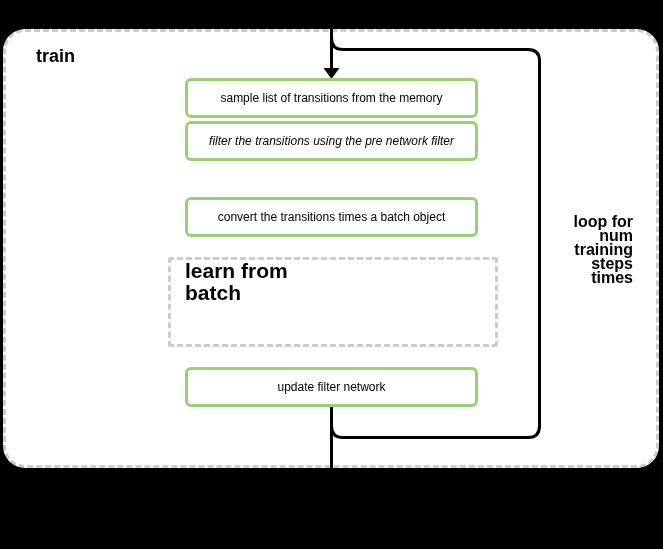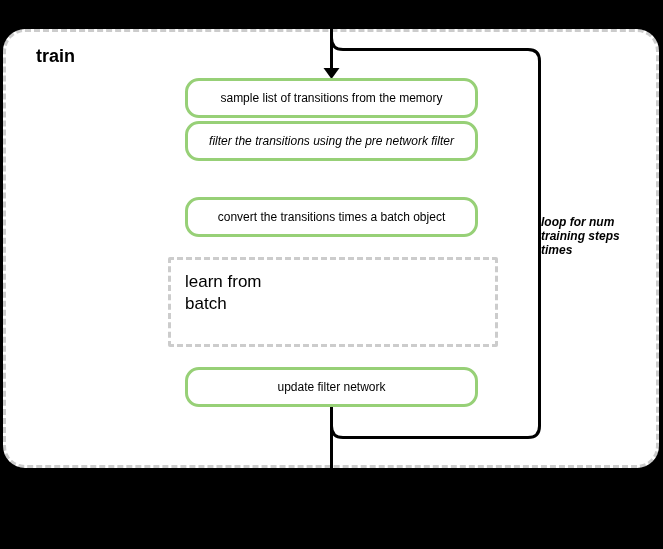--- a/index.html
+++ b/index.html
@@ -50,21 +50,21 @@
     line-height: 20px;
   }
   .step {
     position: absolute;
     left: 185px;
     width: 293px;
     height: 40px;
     box-sizing: border-box;
     background: var(--container-fill, #fff);
     border: 3px solid var(--step-border, #97d077);
-    border-radius: 14px;
+    border-radius: 6px;
     display: flex;
     align-items: center;
     justify-content: center;
     font-size: 12px;
     text-align: center;
   }
   .s1 { top: 78px; }
   .s2 { top: 121px; font-style: italic; }
   .s3 { top: 197px; }
   .s4 { top: 367px; }
@@ -75,38 +75,37 @@
     width: 330px;
     height: 90px;
     box-sizing: border-box;
     background: var(--container-fill, #fff);
     border: 3px dashed var(--dashed-border, #ccc);
     border-radius: 2px;
   }
   .learn-label {
     position: absolute;
     left: 14px;
-    top: 11px;
+    top: 0;
     width: 140px;
-    font-size: 17px;
-    font-weight: normal;
+    font-size: 21px;
+    font-weight: bold;
     line-height: 22px;
     white-space: pre-line;
   }
   .loop-annotation {
     position: absolute;
     left: 541px;
     top: 215px;
     width: 92px;
-    font-size: 12px;
+    font-size: 16px;
     font-weight: bold;
     line-height: 14px;
-    text-align: left;
+    text-align: right;
     white-space: pre-line;
-    font-style: italic;
   }
 </style>
 </head>
 <body>
 
 <div class="canvas">
 
   <div class="container"></div>
 
   <svg class="connectors" width="663" height="549" viewBox="0 0 663 549">

